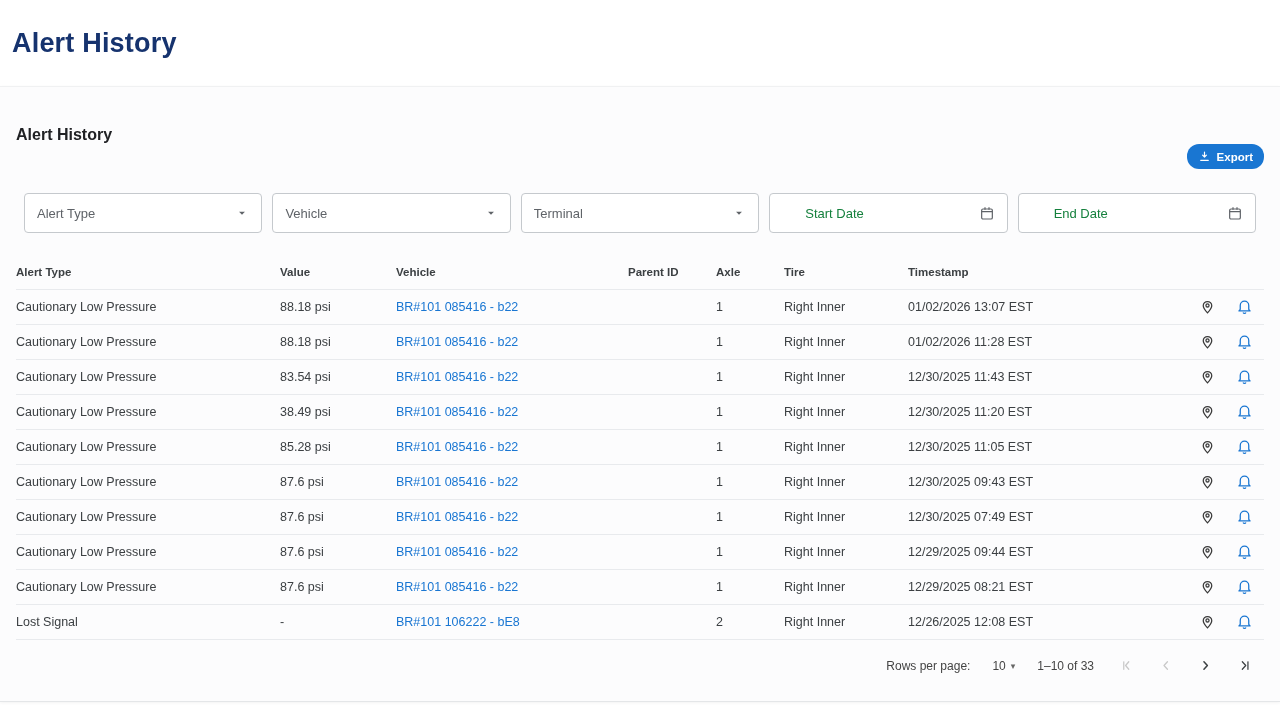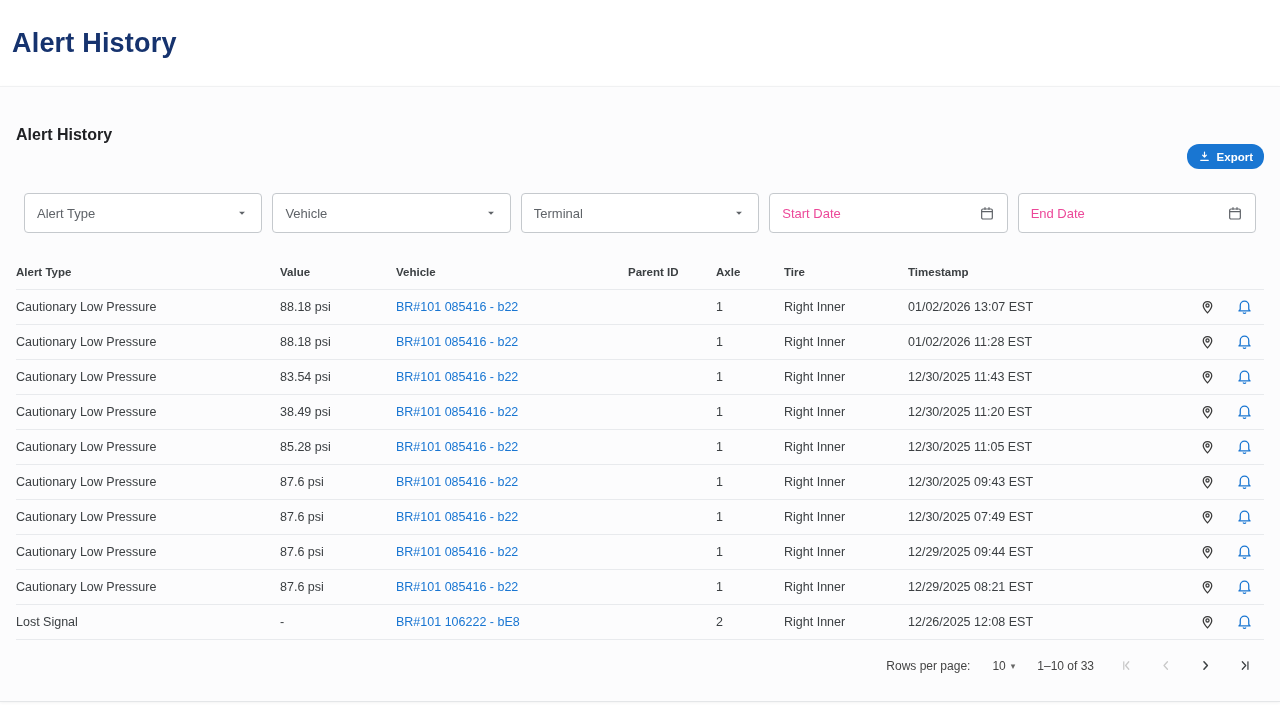--- a/index.html
+++ b/index.html
@@ -39,21 +39,21 @@
   }
 
   
   .filters-row { display:flex; gap:10px; margin:4px 8px 22px 8px; }
   .filter-box {
     flex:1; height:40px; background:#fff;
     border:1px solid #c5c9cd; border-radius:4px;
     display:flex; align-items:center; justify-content:space-between;
     padding:0 12px; font-size:13px; color:#5f6368; cursor:pointer;
   }
-  .filter-text.placeholder { color:#ec4899; }
+  .filter-text.placeholder { color:#15803d;margin-left:23px; }
   .icon { display:inline-flex; line-height:0; }
 
   
   table { width:100%; border-collapse:collapse; table-layout:fixed; }
   th {
     text-align:left; font-size:11.5px; font-weight:700; color:#3c4043;
     padding:11px 8px 11px 0; border-bottom:1px solid #e8eaed; white-space:nowrap;
   }
   td {
     font-size:12.5px; color:#3c4043;

